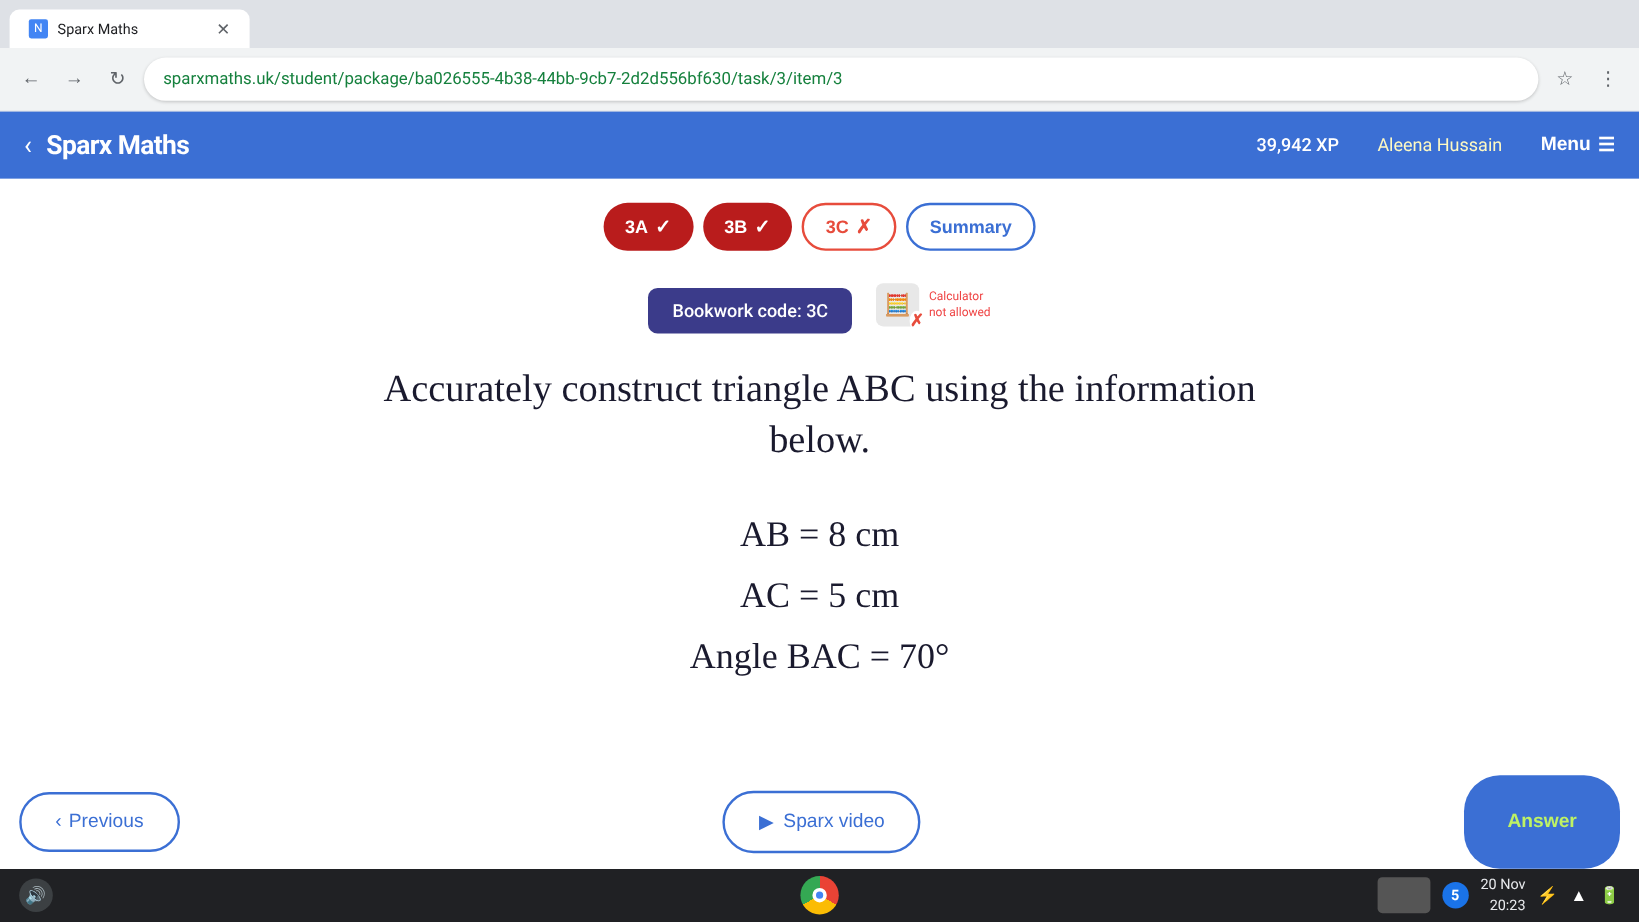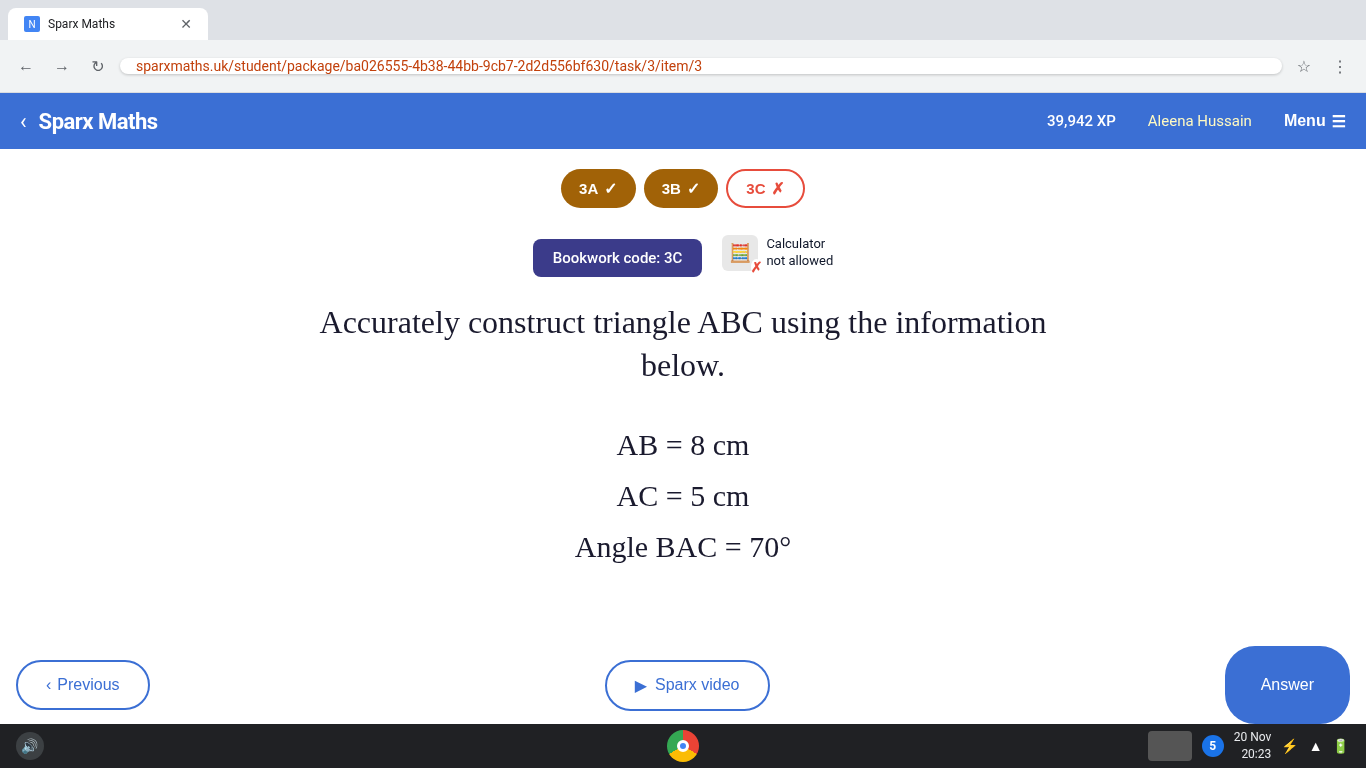--- a/index.html
+++ b/index.html
@@ -86,22 +86,22 @@
       font-size: 16px;
     }
 
     .address-input {
       flex: 1;
       background: #fff;
       border: none;
       border-radius: 24px;
       padding: 6px 16px;
       font-size: 14px;
-      color: #c2410c;
-      height: 16px;
+      color: #15803d;
+      height: 36px;
       display: flex;
       align-items: center;
       box-shadow: 0 1px 3px rgba(0,0,0,0.2);
     }
 
     
     .app-header {
       background: #3b6fd4;
       height: 56px;
       display: flex;
@@ -177,21 +177,21 @@
       gap: 6px;
       padding: 8px 18px;
       border-radius: 24px;
       font-size: 15px;
       font-weight: 600;
       cursor: pointer;
       border: none;
     }
 
     .tab-green {
-      background: #a16207;
+      background: #b91c1c;
       color: white;
     }
 
     .tab-red-outline {
       background: transparent;
       color: #e74c3c;
       border: 2px solid #e74c3c;
     }
 
     .tab-summary {
@@ -254,22 +254,22 @@
       color: #e74c3c;
       font-size: 14px;
       font-weight: bold;
       background: white;
       border-radius: 50%;
     }
 
     .calc-label {
       display: flex;
       flex-direction: column;
-      font-size: 13px;
-      color: #0f172a;
+      font-size: 10px;
+      color: #ef4444;
       line-height: 1.3;
     }
 
     
     .question-text {
       font-size: 32px;
       color: #1a1a2e;
       text-align: center;
       line-height: 1.35;
       margin-bottom: 32px;
@@ -325,26 +325,26 @@
       padding: 14px 28px;
       background: white;
       color: #3b6fd4;
       font-size: 16px;
       font-weight: 500;
       cursor: pointer;
     }
 
     .btn-answer {
       background: #3b6fd4;
-      color: #ffffff;
+      color: #bef264;
       border: none;
       border-radius: 30px;
       padding: 30px 36px;
       font-size: 16px;
-      font-weight: 400;
+      font-weight: 700;
       cursor: pointer;
     }
 
     .video-icon {
       font-size: 16px;
     }
 
     
     .taskbar {
       position: fixed;
@@ -489,20 +489,23 @@
       <span class="tab-check">✓</span>
     </button>
     <button class="tab-item tab-green">
       <span>3B</span>
       <span class="tab-check">✓</span>
     </button>
     <button class="tab-item tab-red-outline">
       <span>3C</span>
       <span class="tab-x">✗</span>
     </button>
+    <button class="tab-item tab-summary">
+      <span>Summary</span>
+    </button>
   </div>
 
   <div class="bookwork-row">
     <div class="bookwork-badge">Bookwork code: 3C</div>
     <div class="calculator-info">
       <div class="calc-icon">
         <span>🧮</span>
         <span class="calc-x-overlay">✗</span>
       </div>
       <div class="calc-label">

